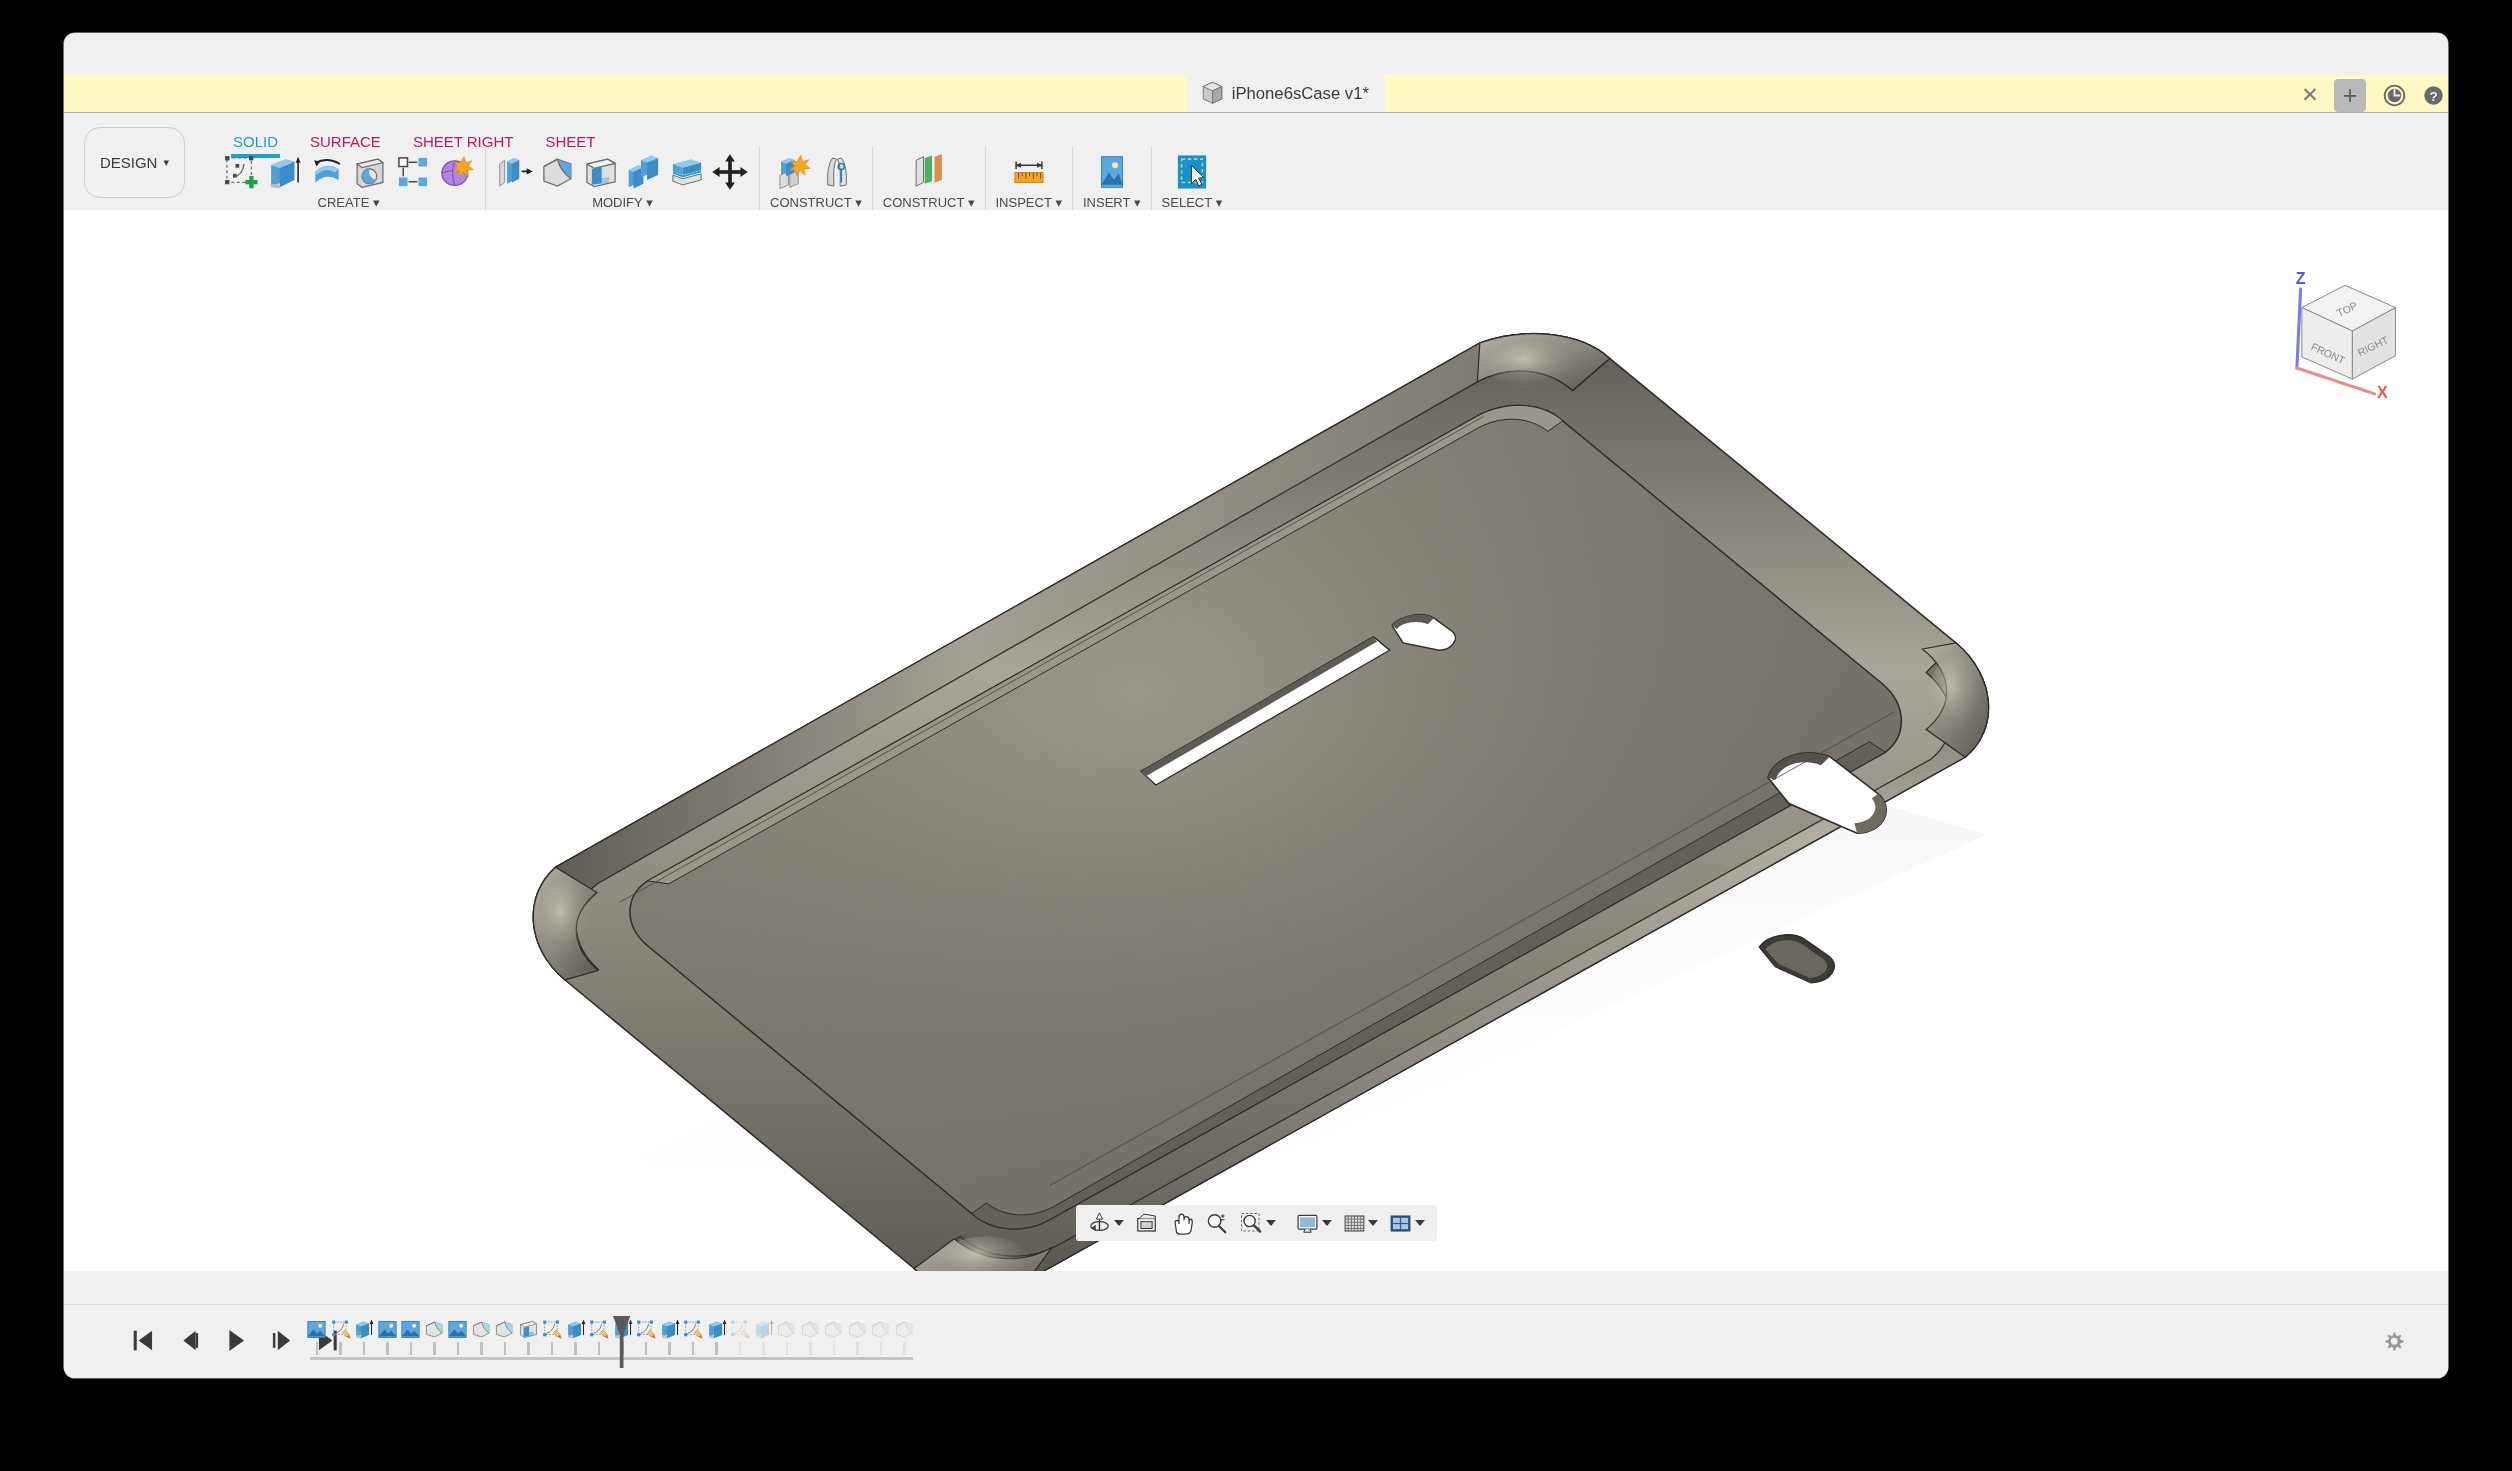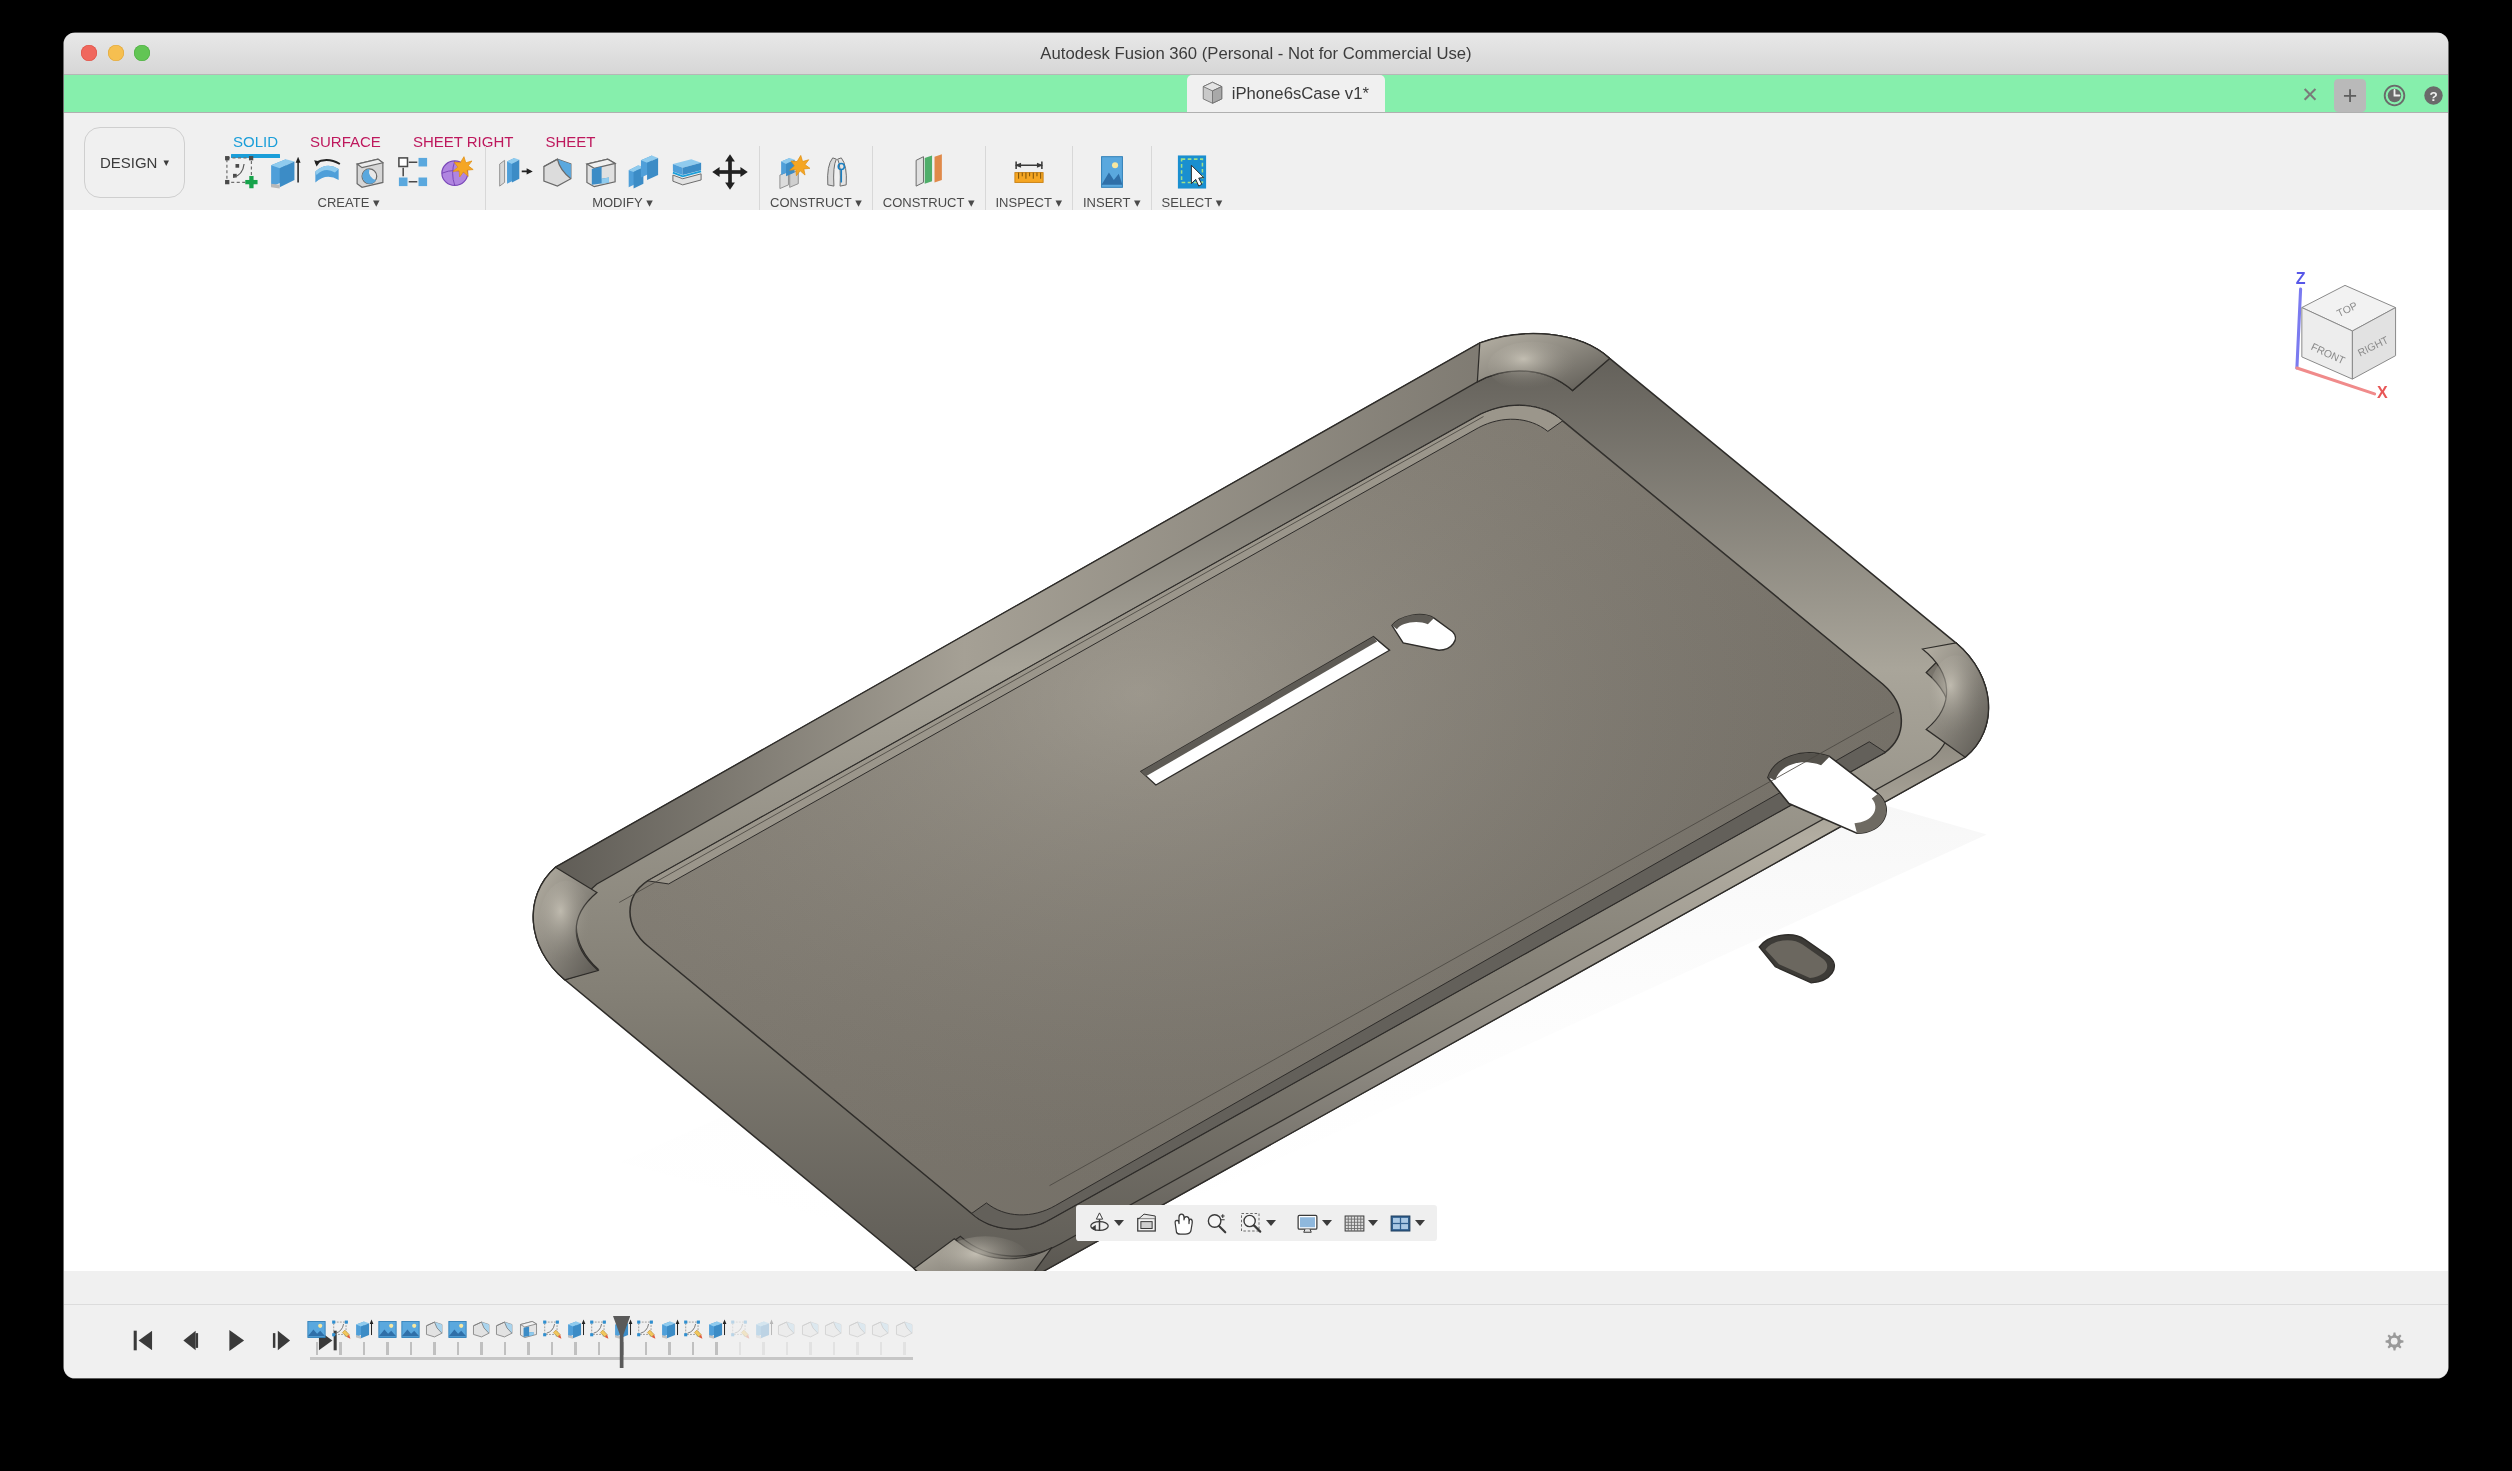--- a/index.html
+++ b/index.html
@@ -22,22 +22,23 @@
   .l-red{background:#f0675d;box-shadow:inset 0 0 0 0.6px #dd5246;}
   .l-yellow{background:#f6bf50;box-shadow:inset 0 0 0 0.6px #dfa73b;}
   .l-green{background:#62c554;box-shadow:inset 0 0 0 0.6px #4fae43;}
   .win-title{
     position:absolute;left:0;right:0;top:0;height:41px;line-height:41px;
     text-align:center;font-size:16.7px;color:#3c3c3c;
   }
 
   
   .tabstrip{
-    position:relative;height:37px;background:#86efac;
+    position:relative;height:37px;background:#fef9c3;
     border-bottom:0.6px solid #b0b0b0;
+    margin-top:42px;
   }
   .doctab{
     position:absolute;left:1123px;top:0;height:37px;
     background:#f0f0f0;border-radius:5px 5px 0 0;
     display:flex;align-items:center;gap:8.7px;padding:0 16px 0 15px;
   }
   .cube-glyph{display:block;}
   .doctab-label{font-size:16.7px;color:#3a3a3a;white-space:nowrap;}
   .tab-close{
     position:absolute;left:2233px;top:6.2px;width:26px;height:26px;
@@ -116,28 +117,20 @@
   .tl-marker{
     position:absolute;left:277px;top:2.5px;width:17.3px;height:52px;cursor:pointer;
   }
   .gear-btn{position:absolute;left:2316px;top:22px;width:28.4px;height:28.4px;cursor:pointer;}
 </style>
 </head>
 <body>
 
 <div id="window">
 
-  <div class="titlebar">
-    <div class="lights">
-      <div class="light l-red"></div>
-      <div class="light l-yellow"></div>
-      <div class="light l-green"></div>
-    </div>
-    <div class="win-title">Autodesk Fusion 360 (Personal - Not for Commercial Use)</div>
-  </div>
 
   <div class="tabstrip">
 
     <div class="doctab">
       <span class="cube-glyph">
         <svg width="21" height="23.5" viewBox="0 0 34 38">
           <polygon points="2,9 17,2 32,9 32,29 17,36 2,29" fill="#c9c9c9" stroke="#6e6e6e" stroke-width="1.4"></polygon>
           <polygon points="2,9 17,2 32,9 17,16" fill="#e4e4e4" stroke="#6e6e6e" stroke-width="1.4"></polygon>
           <polygon points="17,16 32,9 32,29 17,36" fill="#a9a9a9" stroke="#6e6e6e" stroke-width="1.4"></polygon>
         </svg>

